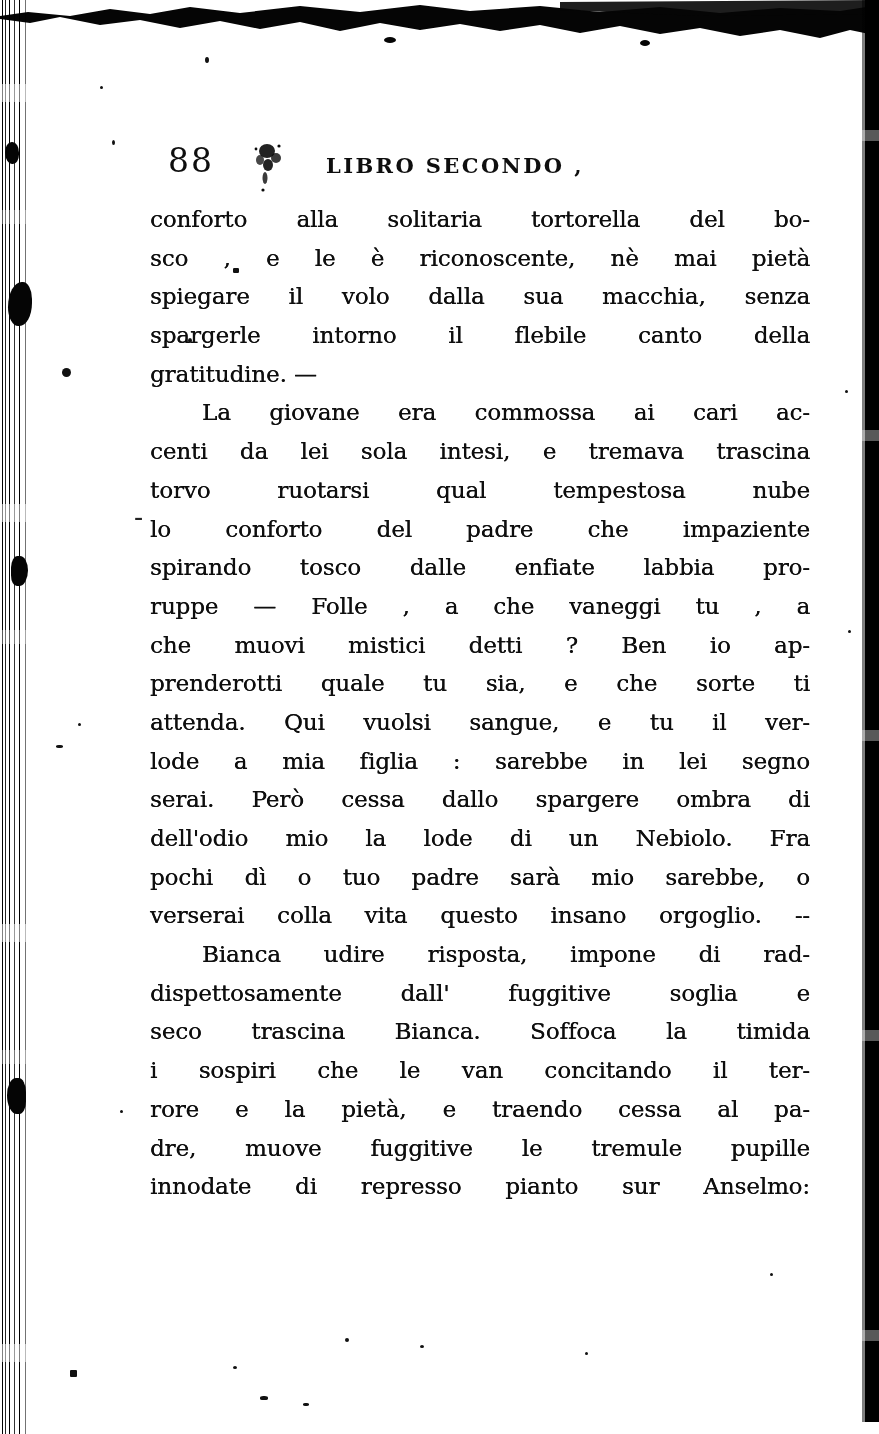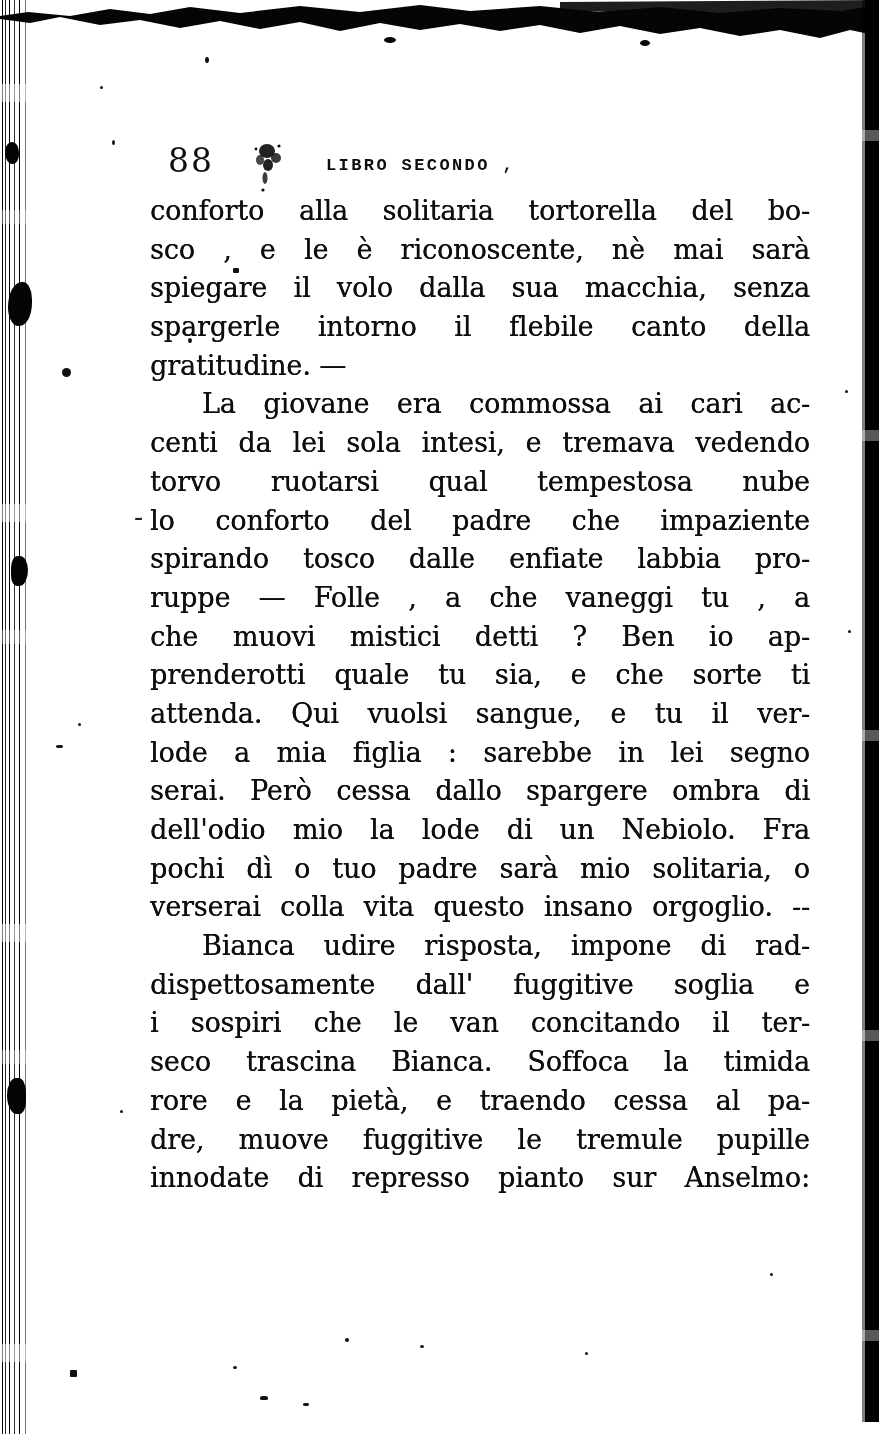--- a/index.html
+++ b/index.html
@@ -44,28 +44,27 @@
   }
   .sp{position:absolute;background:#111;border-radius:50%;}
   
   .pagenum{
     position:absolute; left:168px; top:143px;
     font-size:33px; line-height:36px; letter-spacing:2px;
   }
   .inkblot{position:absolute;left:250px;top:138px;width:38px;height:58px;}
   .running-title{
     position:absolute; left:326px; top:154px;
-    font-size:17px; line-height:24px; font-weight:bold; letter-spacing:2.4px;
+    font-size:21px; line-height:24px; font-weight:bold; letter-spacing:2.4px;
     white-space:pre;
-    font-family:Liberation Mono, monospace;
   }
   
   .textblock{
-    position:absolute; left:150px; top:192px; width:660px;
-    font-size:27px; line-height:38.7px; letter-spacing:-0.1px;
+    position:absolute; left:150px; top:200px; width:660px;
+    font-size:23px; line-height:38.7px; letter-spacing:-0.1px;
     text-align:justify;
   }
   .line{height:38.7px; text-align-last:justify; text-align:justify;
         text-shadow:0.25px 0.25px 0 #151515;}
   .line.end{text-align-last:left;}
   .line.ind{padding-left:52px;}
   .margin-dash{
     position:absolute; left:134px; top:498px;
     font-size:27px; line-height:38.7px; color:#222;
   }
@@ -104,42 +103,42 @@
     <circle cx="29" cy="8" r="1.6" fill="#0a0a0a"></circle>
     <circle cx="6" cy="11" r="1.4" fill="#0a0a0a"></circle>
     <circle cx="13" cy="52" r="1.6" fill="#0a0a0a"></circle>
   </svg>
   <span class="running-title">LIBRO SECONDO ,</span>
 
   <span class="margin-dash">-</span>
 
   <div class="textblock">
     <div class="line">conforto alla solitaria tortorella del bo-</div>
-    <div class="line">sco , e le è riconoscente, nè mai sarà</div>
+    <div class="line">sco , e le è riconoscente, nè mai pietà</div>
     <div class="line">spiegare il volo dalla sua macchia, senza</div>
     <div class="line">spargerle intorno il flebile canto della</div>
     <div class="line end">gratitudine. —</div>
     <div class="line ind">La giovane era commossa ai cari ac-</div>
-    <div class="line">centi da lei sola intesi, e tremava vedendo</div>
+    <div class="line">centi da lei sola intesi, e tremava trascina</div>
     <div class="line">torvo ruotarsi qual tempestosa nube</div>
     <div class="line">lo conforto del padre che impaziente</div>
     <div class="line">spirando tosco dalle enfiate labbia pro-</div>
     <div class="line">ruppe — Folle , a che vaneggi tu , a</div>
     <div class="line">che muovi mistici detti ? Ben io ap-</div>
     <div class="line">prenderotti quale tu sia, e che sorte ti</div>
     <div class="line">attenda. Qui vuolsi sangue, e tu il ver-</div>
     <div class="line">lode a mia figlia : sarebbe in lei segno</div>
     <div class="line">serai. Però cessa dallo spargere ombra di</div>
     <div class="line">dell'odio mio la lode di un Nebiolo. Fra</div>
-    <div class="line">pochi dì o tuo padre sarà mio solitaria, o</div>
+    <div class="line">pochi dì o tuo padre sarà mio sarebbe, o</div>
     <div class="line">verserai colla vita questo insano orgoglio. --</div>
     <div class="line ind">Bianca udire risposta, impone di rad-</div>
     <div class="line">dispettosamente dall' fuggitive soglia e</div>
+    <div class="line">seco trascina Bianca. Soffoca la timida</div>
     <div class="line">i sospiri che le van concitando il ter-</div>
-    <div class="line">seco trascina Bianca. Soffoca la timida</div>
     <div class="line">rore e la pietà, e traendo cessa al pa-</div>
     <div class="line">dre, muove fuggitive le tremule pupille</div>
     <div class="line">innodate di represso pianto sur Anselmo:</div>
   </div>
 
   <div class="sp" style="left:205px;top:57px;width:4px;height:6px;"></div>
   <div class="sp" style="left:100px;top:86px;width:3px;height:3px;"></div>
   <div class="sp" style="left:112px;top:140px;width:3px;height:5px;"></div>
   <div class="sp" style="left:233px;top:268px;width:6px;height:5px;border-radius:20%;"></div>
   <div class="sp" style="left:188px;top:338px;width:4px;height:5px;"></div>

